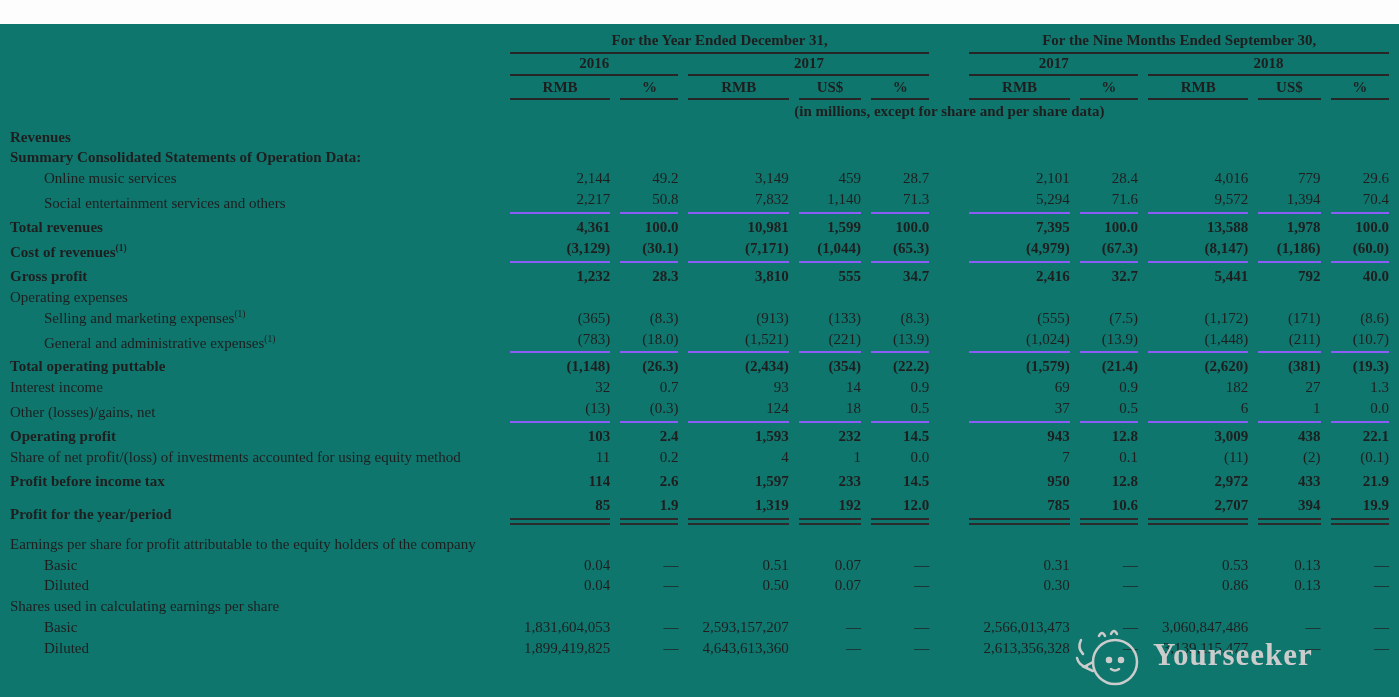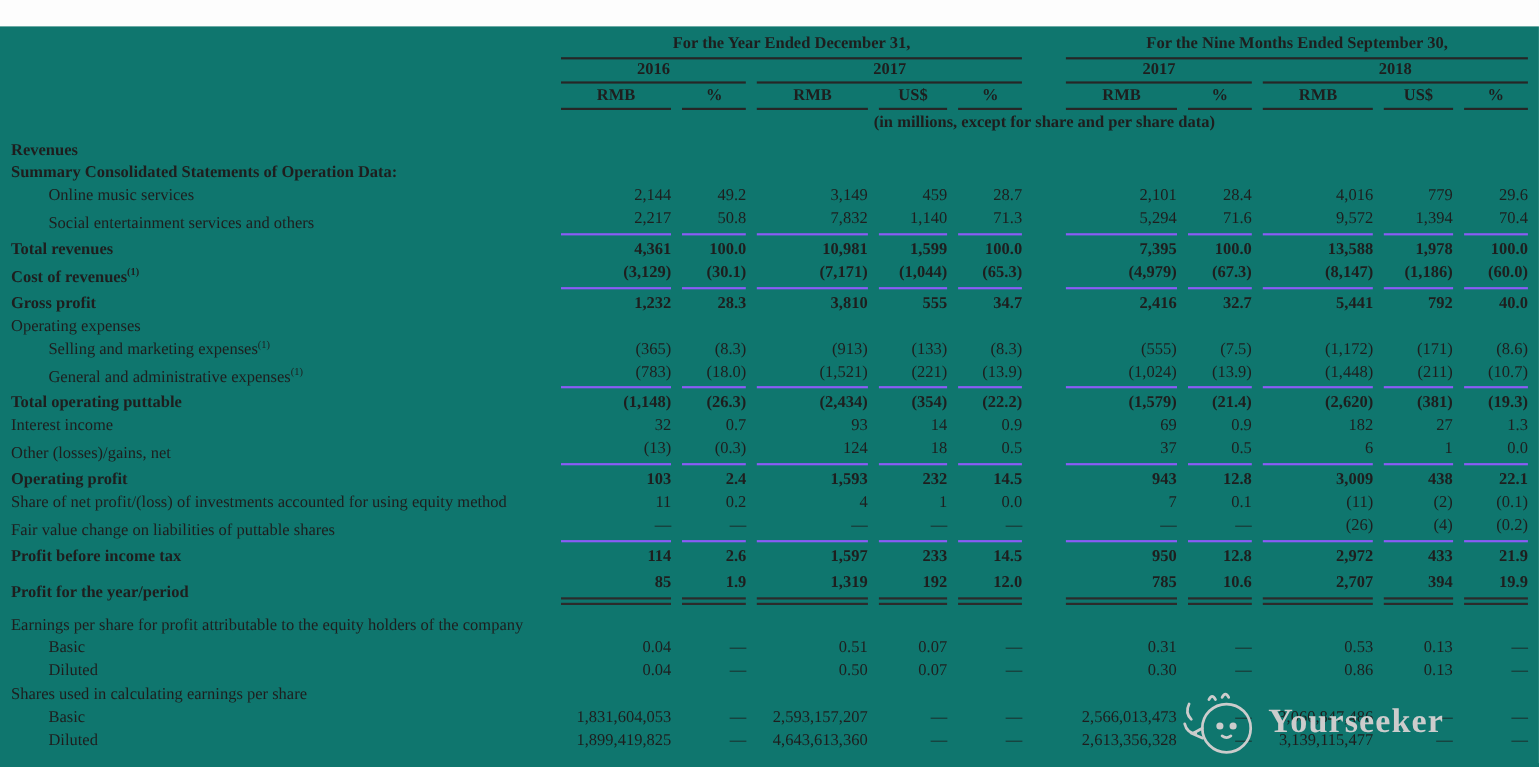--- a/index.html
+++ b/index.html
@@ -319,34 +319,20 @@
           <td class="num">4</td>
           <td class="num">1</td>
           <td class="num">0.0</td>
           <td class="spacer"></td>
           <td class="num">7</td>
           <td class="num">0.1</td>
           <td class="num">(11)</td>
           <td class="num">(2)</td>
           <td class="num">(0.1)</td>
         </tr>
-        <tr class="rule">
-          <td class="lbl"><span>Fair value change on liabilities of puttable shares</span></td>
-          <td class="num">—</td>
-          <td class="num">—</td>
-          <td class="num">—</td>
-          <td class="num">—</td>
-          <td class="num">—</td>
-          <td class="spacer"></td>
-          <td class="num">—</td>
-          <td class="num">—</td>
-          <td class="num">(26)</td>
-          <td class="num">(4)</td>
-          <td class="num">(0.2)</td>
-        </tr>
         <tr class="bold pad-top">
           <td class="lbl"><span>Profit before income tax</span></td>
           <td class="num">114</td>
           <td class="num">2.6</td>
           <td class="num">1,597</td>
           <td class="num">233</td>
           <td class="num">14.5</td>
           <td class="spacer"></td>
           <td class="num">950</td>
           <td class="num">12.8</td>

